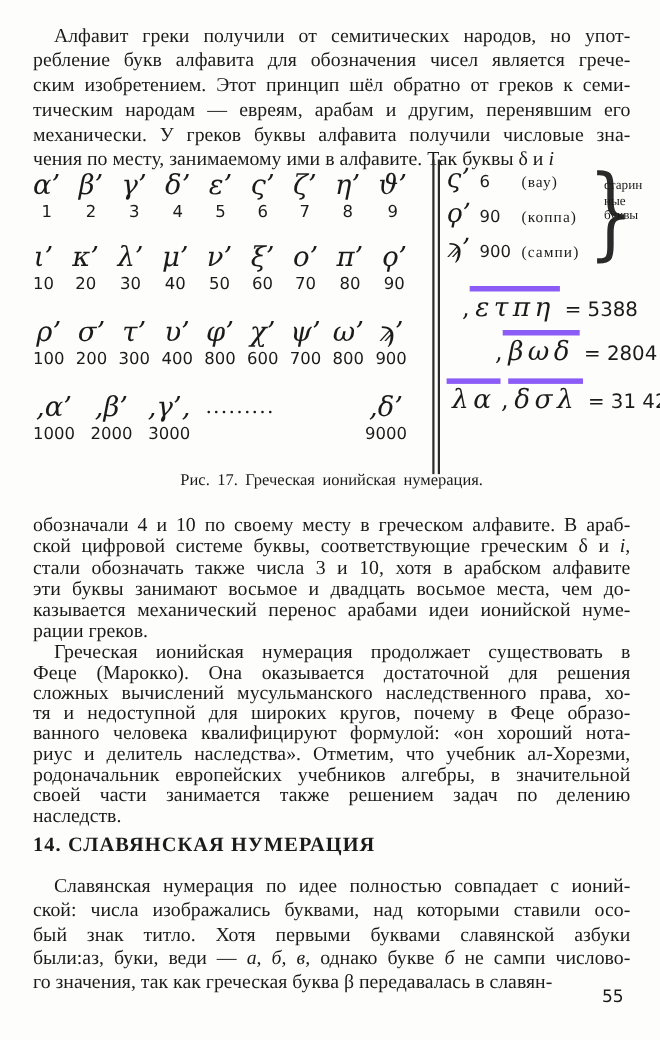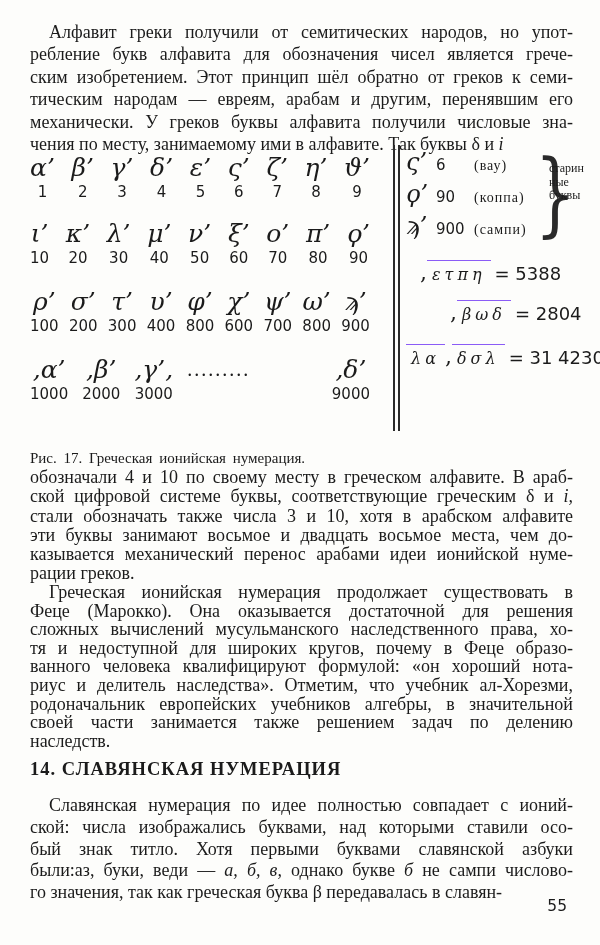--- a/index.html
+++ b/index.html
@@ -19,22 +19,22 @@
   .it{font-style:italic;}
   .p1{top:21px;line-height:22.4px;}
   .p2{top:468px;line-height:19.3px;}
   .p3{top:583px;line-height:18.6px;}
   .p4{top:795px;line-height:21.8px;}
   .section-heading{
     position:absolute;top:759px;left:0;width:543px;
     text-align:left;font-weight:bold;font-size:18.5px;letter-spacing:1px;
   }
   .fig-caption{
-    position:absolute;top:450px;left:0;width:543px;
-    font-size:15px;word-spacing:3px;
+    position:absolute;top:429px;left:0;width:543px;
+    text-align:center;font-size:15px;word-spacing:3px;
   }
   .page-number{
     position:absolute;top:897px;right:6px;
     font-family:"DejaVu Sans", sans-serif;font-size:15.5px;
   }
   
   .figure{position:absolute;top:148px;left:0;width:543px;height:278px;}
   .fig-left{position:absolute;left:0;top:0;width:345px;}
   .frow{position:absolute;left:0;width:340px;display:flex;justify-content:space-between;}
   .frow.r1{top:6px;}  .frow.r2{top:72px;}  .frow.r3{top:140px;}
@@ -75,23 +75,23 @@
   .old-note{
     position:absolute;left:143px;top:14px;width:50px;
     font-size:12px;line-height:13.5px;
   }
   .example{position:absolute;white-space:nowrap;}
   .ex1{top:112px;left:14px;}
   .ex2{top:152px;left:44px;}
   .ex3{top:196px;left:0px;}
   .ex-comma{font-family:"DejaVu Serif",serif;font-size:22px;}
   .ovl{
-    display:inline-block;border-top:1px solid #8b5cf6;padding:1px 5px 0 5px;
+    display:inline-block;border-top:5px solid #8b5cf6;padding:1px 5px 0 5px;
     font-family:"DejaVu Serif","DejaVu Sans",serif;
-    font-style:italic;font-size:16px;letter-spacing:4px;line-height:26px;
+    font-style:italic;font-size:24px;letter-spacing:4px;line-height:26px;
   }
   .ex-result{
     font-family:"DejaVu Sans",sans-serif;font-size:18px;margin-left:4px;
   }
 </style>
 </head>
 <body>
 
 <div class="content">
 

